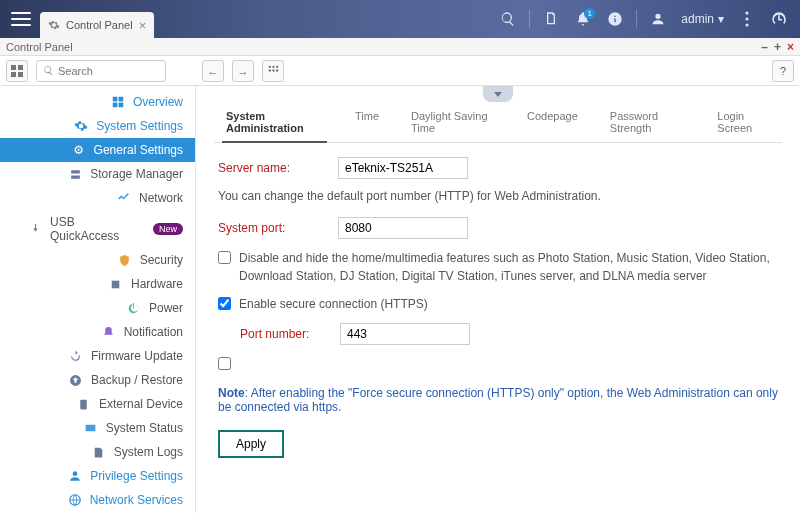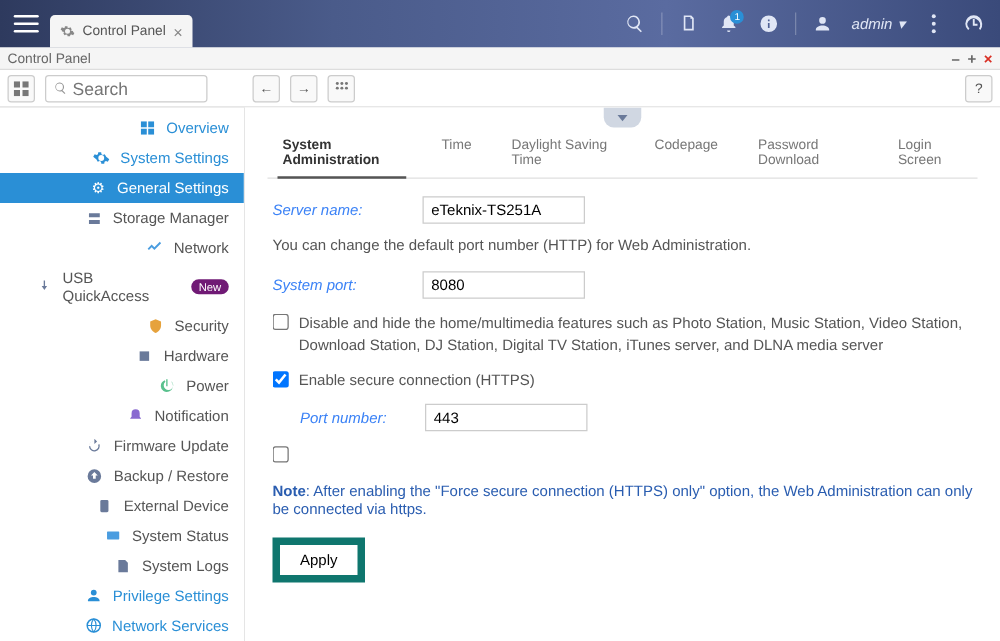--- a/index.html
+++ b/index.html
@@ -10,31 +10,31 @@
   .hamburger span { height: 2px; background: #fff; border-radius: 1px; }
   .tab { background: #f5f5f5; border-radius: 4px 4px 0 0; padding: 4px 8px; display: flex; align-items: center; gap: 6px; height: 26px; min-width: 110px; position: relative; top: 6px; }
   .tab .gear { width: 12px; height: 12px; }
   .tab span { font-size: 11px; color: #555; }
   .tab .close { margin-left: auto; color: #888; font-size: 13px; cursor: pointer; }
   .spacer { flex: 1; }
   .topicon { width: 26px; height: 26px; display: flex; align-items: center; justify-content: center; color: #e0e6f5; cursor: pointer; position: relative; }
   .topicon svg { fill: #e0e6f5; }
   .divider-v { width: 1px; height: 18px; background: rgba(255,255,255,0.25); margin: 0 2px; }
   .badge { position: absolute; top: 2px; right: 1px; background: #2a8fd6; color: #fff; border-radius: 50%; width: 11px; height: 11px; font-size: 8px; display: flex; align-items: center; justify-content: center; }
-  .user { color: #e0e6f5; font-size: 12px; display: flex; align-items: flex-end; gap: 4px; cursor: pointer; padding: 0 4px; font-style: italic; }
+  .user { color: #e0e6f5; font-size: 12px; display: flex; align-items: flex-end; gap: 4px; cursor: pointer; padding: 0 4px; }
   
   .titlebar { height: 18px; background: #f5f5f5; border-bottom: 1px solid #ddd; display: flex; align-items: center; padding: 0 6px; font-size: 11px; color: #666; }
   .titlebar .right { margin-left: auto; display: flex; gap: 6px; }
   .winbtn { cursor: pointer; font-weight: bold; font-size: 12px; }
   .winbtn.red { color: #d93025; }
   
   .toolbar { height: 30px; background: #fff; border-bottom: 1px solid #e0e0e0; display: flex; align-items: center; padding: 0 6px; gap: 8px; }
   .toolbtn { width: 22px; height: 22px; border: 1px solid #ccc; border-radius: 3px; background: #f9f9f9; display: flex; align-items: center; justify-content: center; cursor: pointer; font-size: 11px; color: #555; }
   .searchbox { flex: 0 0 130px; height: 22px; border: 1px solid #ccc; border-radius: 3px; display: flex; align-items: center; padding: 0 6px; gap: 4px; }
-  .searchbox input { border: none; outline: none; flex: 1; font-size: 14px; width: 100%; }
+  .searchbox input { border: none; outline: none; flex: 1; font-size: 11px; width: 100%; }
   .helpbtn { margin-left: auto; }
   
   .main { display: flex; height: calc(100% - 86px); }
   .sidebar { width: 196px; background: #fff; border-right: 1px solid #e5e5e5; overflow-y: auto; padding: 4px 0; }
   .nav-item { display: flex; align-items: center; padding: 5px 12px; gap: 8px; cursor: pointer; font-size: 12px; color: #555; justify-content: flex-end; }
   .nav-item.level2 { padding-left: 28px; }
   .nav-item.active { background: #2a8fd6; color: #fff; }
   .nav-item.section { color: #2a8fd6; font-weight: 500; }
   .nav-icon { width: 14px; height: 14px; flex-shrink: 0; display: flex; align-items: center; justify-content: center; }
   .nav-badge { margin-left: auto; background: #701a75; color: #fff; font-size: 9px; padding: 1px 6px; border-radius: 7px; }
@@ -43,29 +43,29 @@
   .pin { position: absolute; top: 0; left: 50%; transform: translateX(-50%); width: 30px; height: 16px; background: #d0d7e2; border-radius: 0 0 8px 8px; display: flex; align-items: center; justify-content: center; cursor: pointer; }
   .pin::after { content: ""; border-left: 4px solid transparent; border-right: 4px solid transparent; border-top: 5px solid #6a7a9a; }
   
   .tabs { display: flex; gap: 24px; border-bottom: 1px solid #e0e0e0; margin-top: 18px; padding: 0 8px; font-size: 11px; }
   .tabitem { padding: 6px 4px 8px 4px; color: #777; cursor: pointer; position: relative; }
   .tabitem.active { color: #333; font-weight: 600; }
   .tabitem.active::after { content: ""; position: absolute; left: 0; right: 0; bottom: -1px; height: 2px; background: #555; }
   
   .form { padding: 14px 4px; font-size: 12px; color: #555; }
   .row { display: flex; align-items: center; margin-bottom: 10px; gap: 10px; }
-  .row label.fld { width: 110px; color: #3b82f6; font-style: italic; }
+  .row label.fld { width: 110px; color: #b91c1c; }
   .row input[type=text] { width: 130px; height: 22px; border: 1px solid #ccc; padding: 0 6px; font-size: 12px; }
   .desc { margin: 6px 0 14px 0; color: #555; }
   .chk { display: flex; align-items: flex-start; gap: 8px; margin-bottom: 10px; line-height: 1.5; }
   .chk input { margin-top: 2px; }
   .indent { margin-left: 22px; }
   .note { margin: 16px 0; color: #2a5db0; font-size: 12px; }
   .note b { color: #2a5db0; }
-  .btn { border: 6px solid #0f766e; background: #fff; padding: 5px 16px; font-size: 12px; cursor: pointer; }
+  .btn { border: 2px solid #0f766e; background: #fff; padding: 5px 16px; font-size: 12px; cursor: pointer; }
 </style>
 </head>
 <body>
 
 <div class="topbar">
   <div class="hamburger">
       <span></span>
       <span></span>
       <span></span>
     </div>
@@ -308,21 +308,21 @@
     </div>
   </div>
 
   <div class="content">
     <div class="pin"></div>
     <div class="tabs">
       <div class="tabitem active">System Administration</div>
       <div class="tabitem">Time</div>
       <div class="tabitem">Daylight Saving Time</div>
       <div class="tabitem">Codepage</div>
-      <div class="tabitem">Password Download</div>
+      <div class="tabitem">Password Strength</div>
       <div class="tabitem">Login Screen</div>
     </div>
 
     <div class="form">
       <div class="row">
         <label class="fld">Server name:</label>
         <input type="text" value="eTeknix-TS251A" style="">
       </div>
       <div class="desc">You can change the default port number (HTTP) for Web Administration.</div>
       <div class="row">

